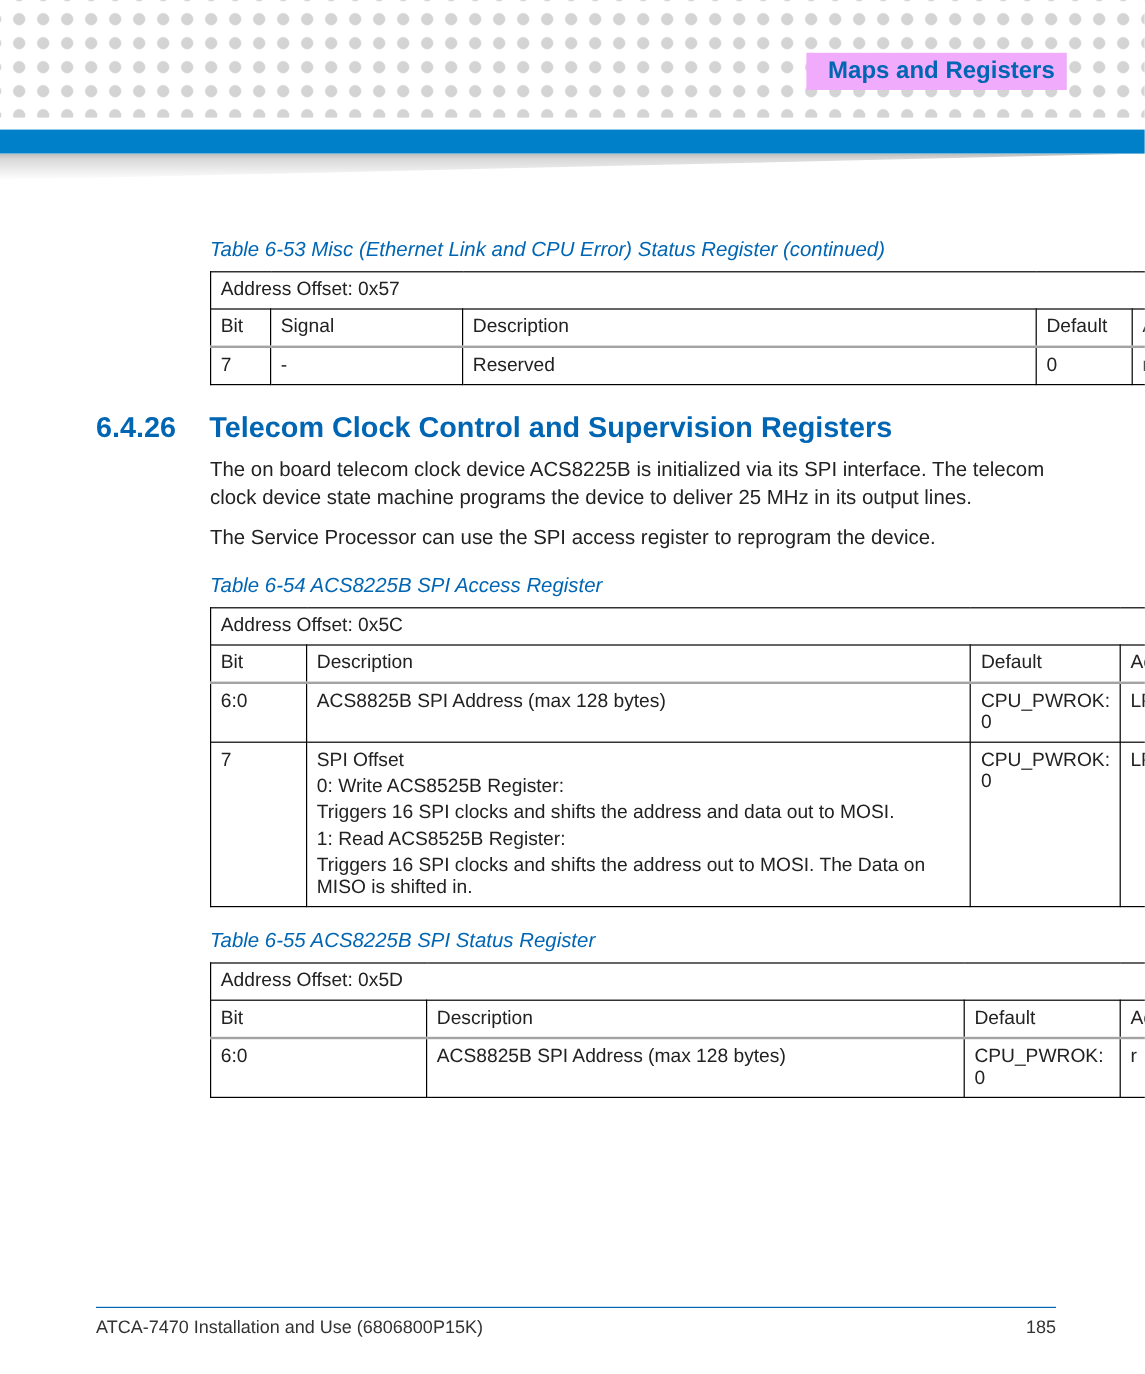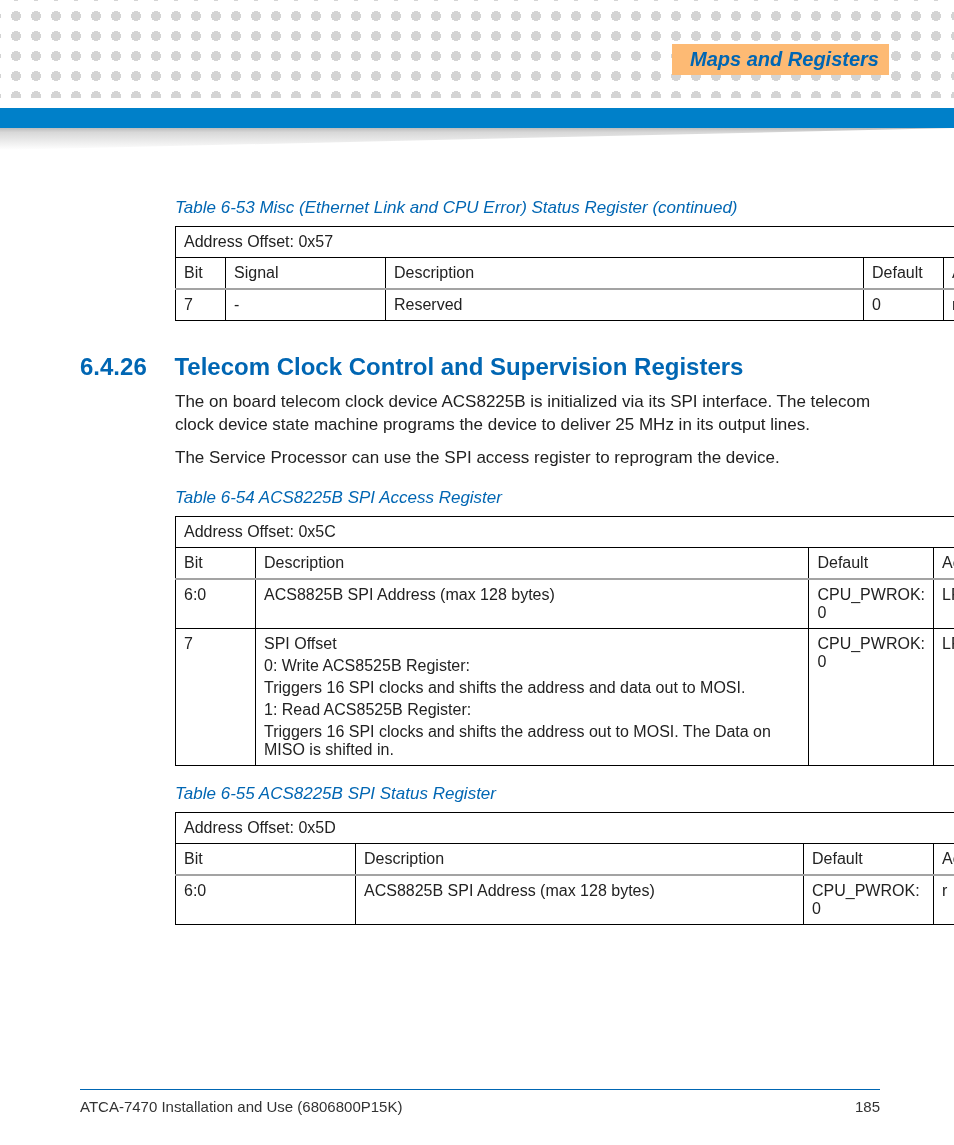--- a/index.html
+++ b/index.html
@@ -17,24 +17,23 @@
     width: 954px; height: 98px;
     background-image: radial-gradient(circle, #d4d4d4 35%, transparent 36%);
     background-size: 20px 20px;
     background-position: 6px 6px;
     z-index: 0;
   }
   .header-title-wrap {
     position: absolute;
     top: 44px;
     right: 65px;
-    background: #fdba74;
+    background: #f0abfc;
     padding: 4px 10px 4px 18px;
     z-index: 2;
-    font-style: italic;
   }
   .header-title {
     color: #0066b3;
     font-weight: 700;
     font-size: 20px;
   }
   .blue-bar {
     position: absolute;
     top: 108px;
     left: 0;
@@ -121,21 +120,21 @@
     bottom: 30px;
     left: 80px;
     width: 800px;
     border-top: 1px solid #0066b3;
     padding-top: 8px;
     display: flex;
     justify-content: space-between;
     font-size: 15px;
     color: #333;
   }
-  .sect-block { margin-top: 32px; }
+  .sect-block { margin-top: 22px; }
   .subsect-block { margin-top: 56px; }
 </style>
 </head>
 <body>
 
 <div class="dot-pattern"></div>
 <div class="header-title-wrap">
   <span class="header-title">Maps and Registers</span>
 </div>
 <div class="blue-bar"></div>

